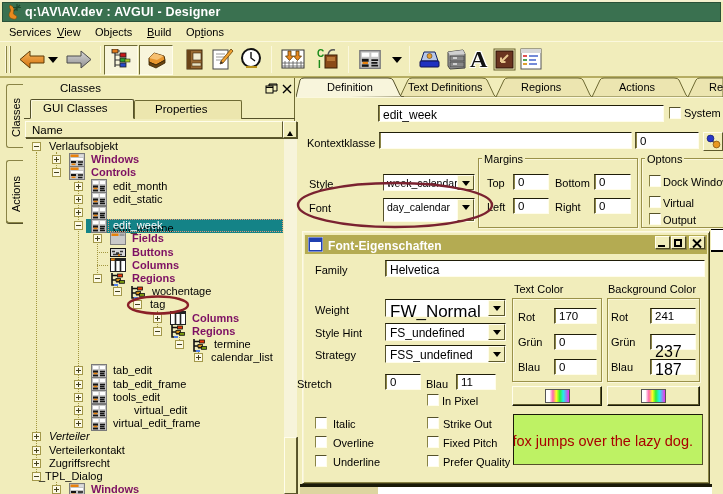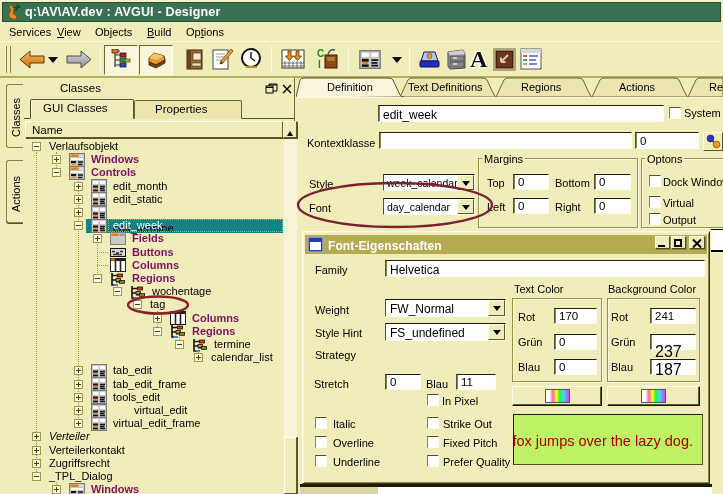--- a/index.html
+++ b/index.html
@@ -418,21 +418,21 @@
     </div>
 <div class="trow" style="left:49px;top:444px;">Verteilerkontakt</div>
 <div class="pm plus" style="left:32px;top:459px">
       <i></i>
       <b></b>
     </div>
 <div class="trow" style="left:49px;top:457px;">Zugriffsrecht</div>
 <div class="pm" style="left:32px;top:472px">
       <i></i>
     </div>
-<div class="trow" style="left:49px;top:470px;text-align:center;">_TPL_Dialog</div>
+<div class="trow" style="left:39px;top:470px;text-align:center;">_TPL_Dialog</div>
 <div class="pm plus" style="left:52px;top:485px">
       <i></i>
       <b></b>
     </div>
 <svg class="ab" style="left:69px;top:483px" width="16" height="14" viewBox="0 0 16 14">
       <use href="#i-form2"></use>
     </svg>
 <div class="trow" style="left:91px;top:483px;color:#7d1063;font-weight:bold">Windows</div>
 
 <div class="ab" style="left:296px;top:96px;width:427px;height:1px;background:#55512a"></div>
@@ -495,21 +495,21 @@
 <div class="lbl" style="left:663px;top:197px">Virtual</div>
 <div class="cb" style="left:649px;top:213px"></div>
 <div class="lbl" style="left:663px;top:214px">Output</div>
 
 <div class="lbl" style="left:309px;top:178px">Style</div>
 <div class="combo" style="left:383px;top:174px;width:92px;height:17px">
       <span class="t" style="font-size:10.5px;left:3px">week_calendar</span>
       <span class="btn"></span>
     </div>
 <div class="lbl" style="left:309px;top:202px">Font</div>
-<div class="combo" style="left:383px;top:198px;width:92px;height:17px">
+<div class="combo" style="left:383px;top:198px;width:92px;height:24px">
       <span class="t" style="font-size:10.5px;left:3px">day_calendar</span>
       <span class="btn"></span>
     </div>
 
 <div class="ab" style="left:711px;top:229px;width:12px;height:23px;background:#fff;border-top:1px solid #000;border-bottom:2px solid #000"></div>
 
 <div class="ab" style="left:300px;top:484px;width:412px;height:3px;background:#1a1a08"></div>
 <div class="ab" style="left:300px;top:487px;width:78px;height:7px;background:#ddd5a0"></div>
 <div class="ab" style="left:378px;top:487px;width:334px;height:7px;background:#fff"></div>
 
@@ -538,29 +538,33 @@
       <span class="t">Helvetica</span>
     </div>
 
 <div class="lbl" style="left:514px;top:283px">Text Color</div>
 <div class="lbl" style="left:608px;top:283px">Background Color</div>
 <div class="gb" style="left:512px;top:298px;width:90px;height:84px"></div>
 <div class="gb" style="left:607px;top:298px;width:93px;height:84px"></div>
 
 <div class="lbl" style="left:315px;top:304px">Weight</div>
 <div class="combo" style="left:385px;top:299px;width:121px;height:18px">
-      <span class="t" style="font-size:12px">FW_Normal</span>
+      <span class="t" style="font-size:17px">FW_Normal</span>
       <span class="btn"></span>
     </div>
 <div class="lbl" style="left:315px;top:327px">Style Hint</div>
 <div class="combo" style="left:385px;top:323px;width:121px;height:18px">
       <span class="t" style="font-size:12px">FS_undefined</span>
       <span class="btn"></span>
     </div>
 <div class="lbl" style="left:315px;top:349px">Strategy</div>
+<div class="combo" style="left:385px;top:345px;width:121px;height:18px">
+      <span class="t" style="font-size:12px">FSS_undefined</span>
+      <span class="btn"></span>
+    </div>
 
 <div class="lbl" style="left:518px;top:311px">Rot</div>
 <div class="fld" style="left:554px;top:308px;width:43px;height:16px">
       <span class="t" style="font-size:11.5px;top:1px">170</span>
     </div>
 <div class="lbl" style="left:611px;top:311px">Rot</div>
 <div class="fld" style="left:650px;top:308px;width:46px;height:16px">
       <span class="t" style="font-size:11.5px;top:1px">241</span>
     </div>
 <div class="lbl" style="left:518px;top:336px">Grün</div>
@@ -573,21 +577,21 @@
     </div>
 <div class="lbl" style="left:518px;top:361px">Blau</div>
 <div class="fld" style="left:554px;top:359px;width:43px;height:16px">
       <span class="t" style="font-size:11.5px;top:1px">0</span>
     </div>
 <div class="lbl" style="left:611px;top:361px">Blau</div>
 <div class="fld" style="left:650px;top:359px;width:46px;height:16px">
       <span class="t" style="font-size:16px;top:1px">187</span>
     </div>
 
-<div class="lbl" style="left:314px;top:378px">Stretch</div>
+<div class="lbl" style="left:297px;top:378px">Stretch</div>
 <div class="fld" style="left:385px;top:374px;width:36px;height:16px">
       <span class="t" style="font-size:11.5px;top:1px">0</span>
     </div>
 <div class="lbl" style="left:426px;top:378px">Blau</div>
 <div class="fld" style="left:456px;top:374px;width:40px;height:16px">
       <span class="t" style="font-size:11.5px;top:1px">11</span>
     </div>
 <div class="cb" style="left:427px;top:394px"></div>
 <div class="lbl" style="left:442px;top:395px">In Pixel</div>
 

